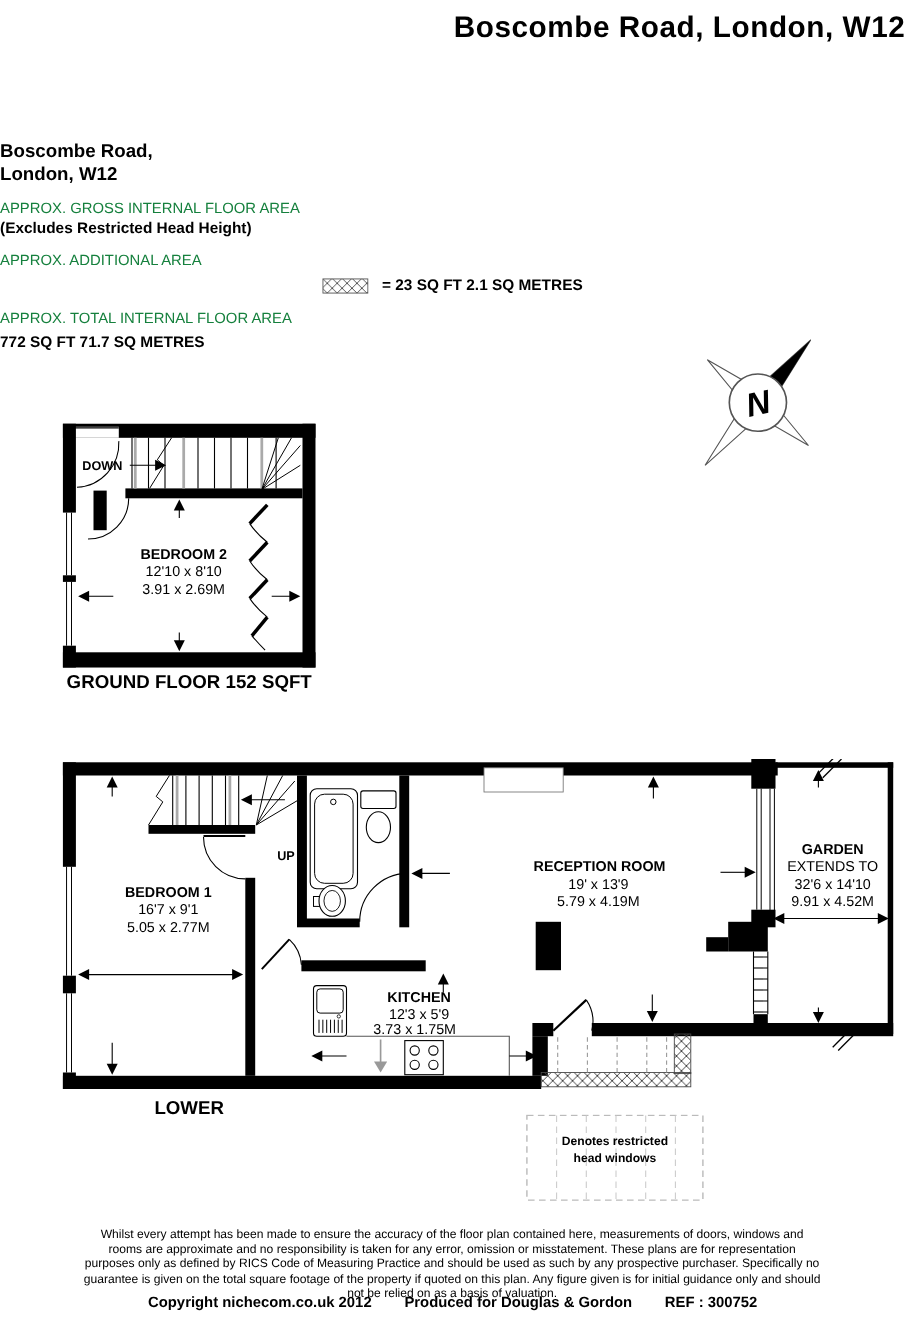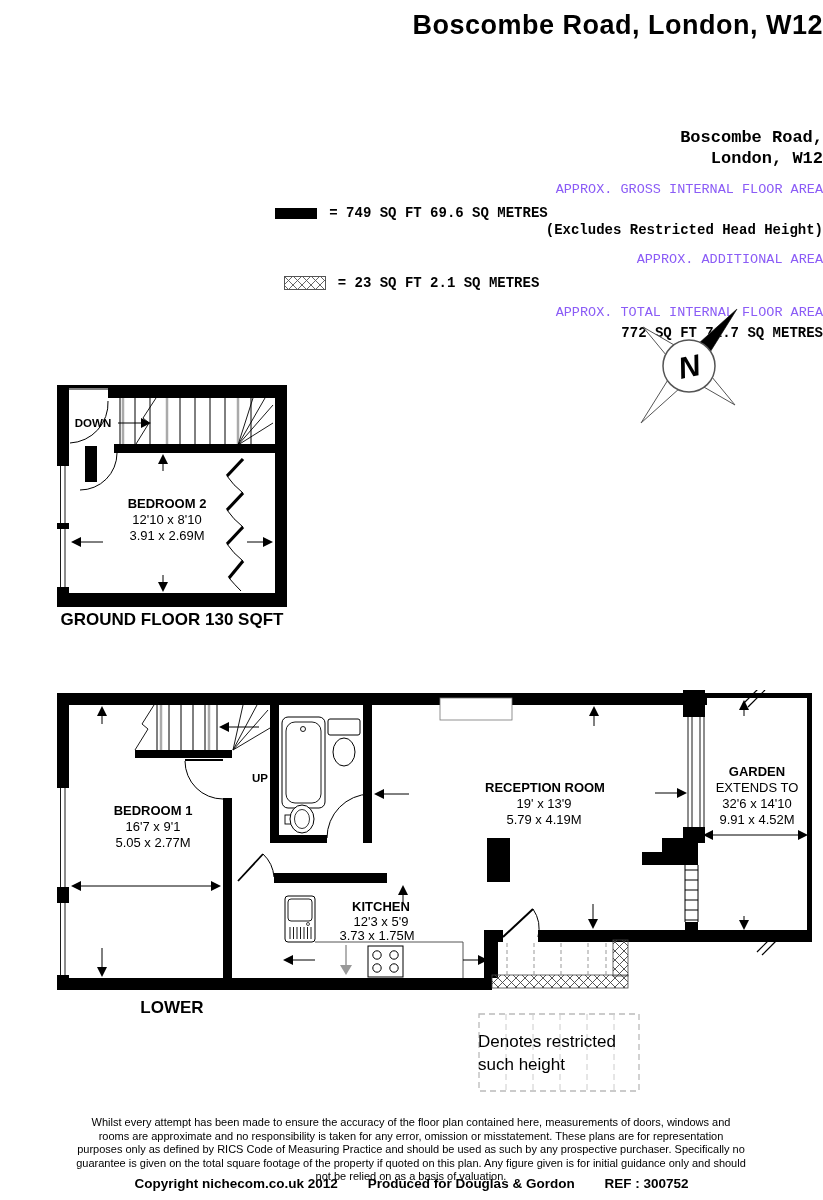--- a/index.html
+++ b/index.html
@@ -5,34 +5,34 @@
   html,body{margin:0;padding:0;}
   body{
     width:823px;height:1200px;position:relative;background:#fff;color:#000;
     font-family:"Liberation Sans", sans-serif;overflow:hidden;
   }
   .abs{position:absolute;}
   #page-title{
     left:0;right:0;top:10px;text-align:right;
     font-size:27px;font-weight:700;letter-spacing:0.5px;
   }
-  #info-block{left:0;right:0;top:128px;text-align:right;line-height:1.22;font-family:Liberation Mono, monospace;}
+  #info-block{left:0;right:0;top:128px;text-align:left;line-height:1.22;}
   .addr{font-size:17px;font-weight:700;}
-  .area-label{font-size:13.5px;color:#8b5cf6;margin-top:13px;}
+  .area-label{font-size:13.5px;color:#15803d;margin-top:13px;}
   .area-row{display:flex;justify-content:center;align-items:center;gap:12px;margin-top:6px;}
   .area-value{font-size:14px;font-weight:700;}
   .area-note{font-size:14px;font-weight:700;}
   .swatch-solid{width:42px;height:11px;background:#000;display:inline-block;}
   .caption{ text-align:center;font-size:17px;font-weight:700;line-height:1.1;}
   #raised-caption{left:27px;width:290px;top:611px;}
   #lower-caption{left:27px;width:290px;top:999px;}
   #restricted-legend{left:478px;top:1013px;width:162px;height:79px;}
   #restricted-legend .legend-text{
-    position:absolute;left:0;right:0;top:18px;text-align:left;
-    font-size:17px;font-weight:400;line-height:1.35;
+    position:absolute;left:0;right:0;top:18px;text-align:center;
+    font-size:11px;font-weight:700;line-height:1.35;
   }
   #disclaimer{
     left:76px;width:670px;top:1116px;text-align:center;
     font-size:11px;line-height:13.5px;color:#000;
   }
   #copyright-line{
     left:0;right:0;top:1176px;text-align:center;font-size:13.5px;font-weight:700;
   }
   #copyright-line span{margin:0 13px;}
   svg text{font-family:"Liberation Sans", sans-serif;}
@@ -45,24 +45,20 @@
 </head>
 <body>
 
 <div class="abs" id="page-title">Boscombe Road, London, W12</div>
 
 <div class="abs" id="info-block">
   <div class="addr">Boscombe Road,</div>
   <div class="addr">London, W12</div>
 
   <div class="area-label">APPROX. GROSS INTERNAL FLOOR AREA</div>
-  <div class="area-row">
-    <span class="swatch-solid"></span>
-    <span class="area-value">= 749 SQ FT 69.6 SQ METRES</span>
-  </div>
   <div class="area-note">(Excludes Restricted Head Height)</div>
 
   <div class="area-label">APPROX. ADDITIONAL AREA</div>
   <div class="area-row">
     <svg width="42" height="14">
       <defs>
         <pattern id="hatchA" width="9" height="9" patternUnits="userSpaceOnUse">
           <path d="M0 0 L9 9 M9 0 L0 9" stroke="#555" stroke-width="0.9" fill="none"></path>
         </pattern>
       </defs>
@@ -166,21 +162,21 @@
   <line x1="61" y1="38" x2="86" y2="38" stroke="#000" stroke-width="1"></line>
   <polygon points="94,38 84,33 84,43" fill="#000"></polygon>
 
   <text x="110" y="123" text-anchor="middle" class="svg-name">BEDROOM 2</text>
   <text x="110" y="139" text-anchor="middle" class="svg-dim">12'10 x 8'10</text>
   <text x="110" y="155" text-anchor="middle" class="svg-dim">3.91 x 2.69M</text>
 </svg>
 </div>
 
 <div class="abs caption" id="raised-caption">
-  <div>GROUND FLOOR 130 SQFT</div>
+  <div>GROUND FLOOR 152 SQFT</div>
 </div>
 
 <div class="abs" style="left:57px;top:690px;width:758px;height:302px;">
 <svg width="758" height="302" viewBox="0 0 758 302">
   <defs>
     <pattern id="hatchB" width="9" height="9" patternUnits="userSpaceOnUse">
       <path d="M0 0 L9 9 M9 0 L0 9" stroke="#444" stroke-width="0.9" fill="none"></path>
     </pattern>
   </defs>
 
@@ -398,21 +394,21 @@
     <g stroke="#ccc" stroke-width="1" stroke-dasharray="6 4">
       <line x1="28" y1="1" x2="28" y2="78"></line>
         <line x1="55" y1="1" x2="55" y2="78"></line>
       <line x1="82" y1="1" x2="82" y2="78"></line>
         <line x1="109" y1="1" x2="109" y2="78"></line>
       <line x1="136" y1="1" x2="136" y2="78"></line>
     </g>
   </svg>
   <div class="legend-text">
     <div>Denotes restricted</div>
-    <div>such height</div>
+    <div>head windows</div>
   </div>
 </div>
 
 <div class="abs" id="disclaimer">Whilst every attempt has been made to ensure the accuracy of the floor plan contained here, measurements of doors, windows and rooms are approximate and no responsibility is taken for any error, omission or misstatement. These plans are for representation purposes only as defined by RICS Code of Measuring Practice and should be used as such by any prospective purchaser. Specifically no guarantee is given on the total square footage of the property if quoted on this plan. Any figure given is for initial guidance only and should not be relied on as a basis of valuation.</div>
 <div class="abs" id="copyright-line">
   <span>Copyright nichecom.co.uk 2012</span>
   <span>Produced for Douglas &amp; Gordon</span>
   <span>REF : 300752</span>
 </div>
 

